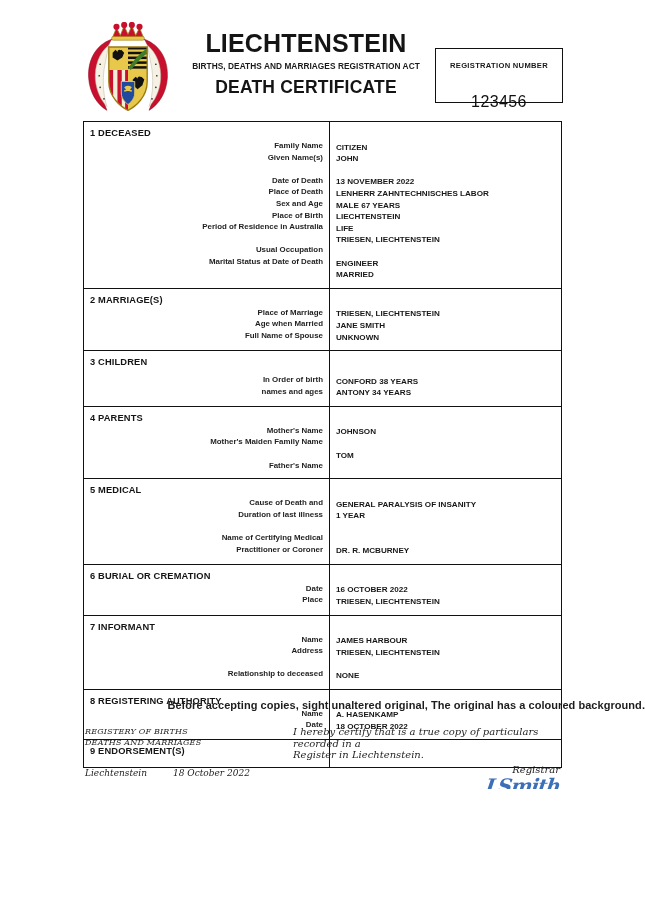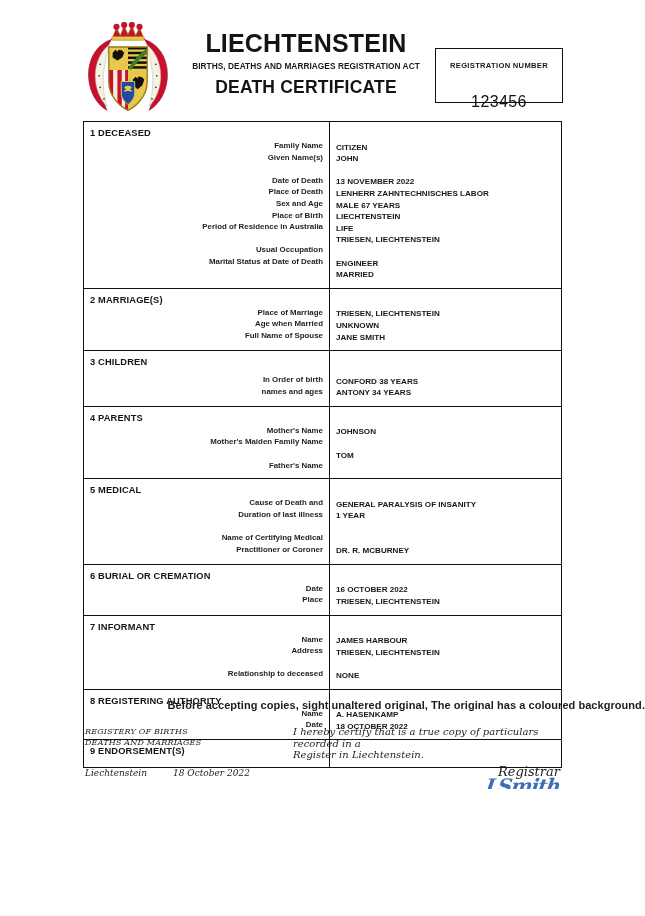--- a/index.html
+++ b/index.html
@@ -193,21 +193,21 @@
     font-style: italic;
     line-height: 11.5px;
     color: #252525;
   }
   .registrar-label {
     position: absolute;
     left: 355px;
     top: 38px;
     width: 122px;
     text-align: right;
-    font-size: 13px;
+    font-size: 10px;
     font-style: italic;
     color: #222;
   }
   .signature {
     position: absolute;
     left: 352px;
     top: 48px;
     width: 125px;
     text-align: right;
     font-family: "DejaVu Serif", serif;
@@ -367,22 +367,22 @@
         <div class="sec-title">2 MARRIAGE(S)</div>
         <div class="labels">
           <div class="lab">Place of Marriage</div>
           <div class="lab">Age when Married</div>
           <div class="lab">Full Name of Spouse</div>
         </div>
       </div>
       <div class="sec-right">
         <div class="sec-title blank">&nbsp;</div>
         <div class="val">TRIESEN, LIECHTENSTEIN</div>
+        <div class="val">JANE SMITH</div>
         <div class="val">UNKNOWN</div>
-        <div class="val">JANE SMITH</div>
       </div>
     </div>
 
     <div class="sec">
       <div class="sec-left">
         <div class="sec-title">3 CHILDREN</div>
         <div class="labels">
           <div class="gap-sm"></div>
           <div class="lab">In Order of birth</div>
           <div class="lab">names and ages</div>

